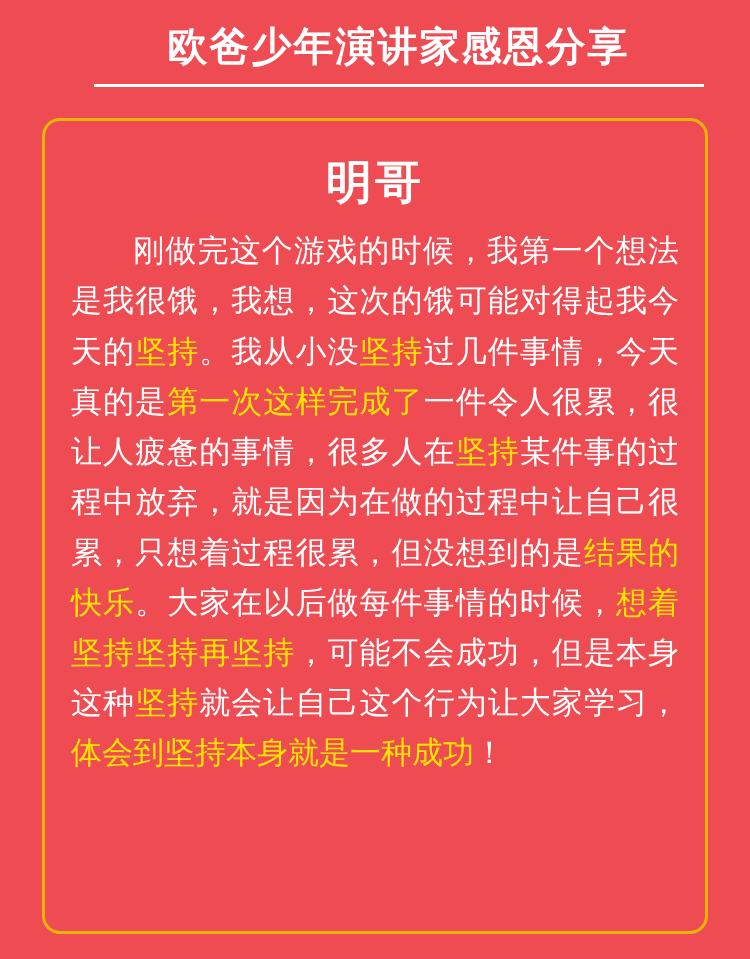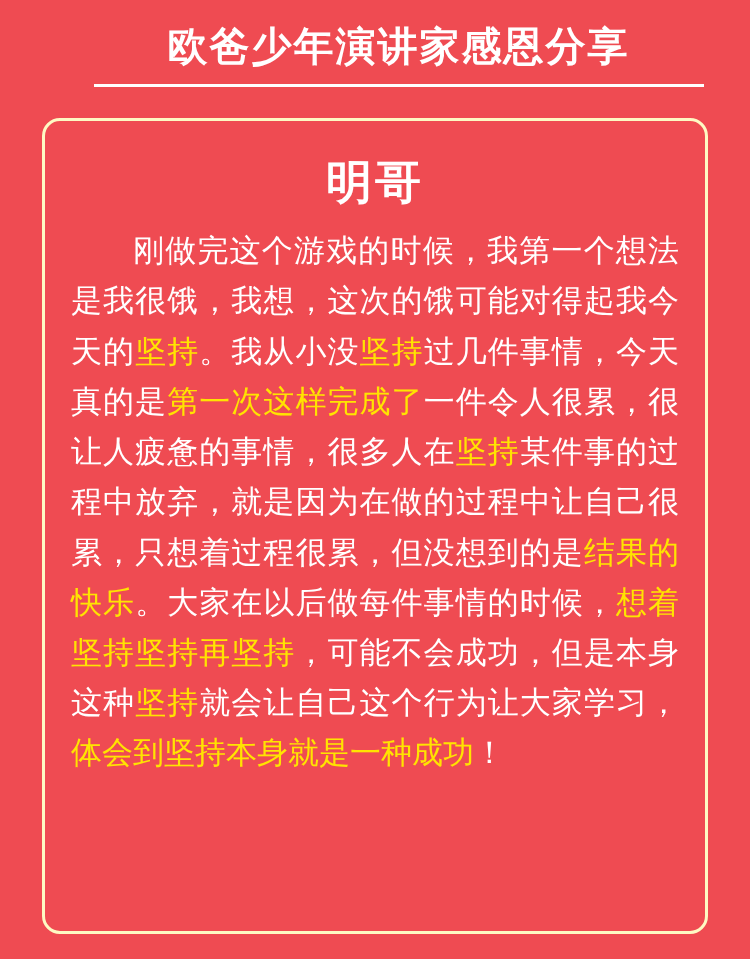--- a/index.html
+++ b/index.html
@@ -39,21 +39,21 @@
     height: 3px;
     background: #ffffff;
     margin: 14px auto 0 auto;
   }
   .card {
     position: absolute;
     top: 118px;
     left: 42px;
     width: 666px;
     height: 816px;
-    border: 3px solid #fef9c3;
+    border: 3px solid #eab308;
     border-radius: 18px;
     box-sizing: border-box;
     padding: 26px 26px 0 26px;
   }
   .card-title {
     text-align: center;
     color: #ffffff;
     font-size: 46px;
     font-weight: bold;
     letter-spacing: 3px;

